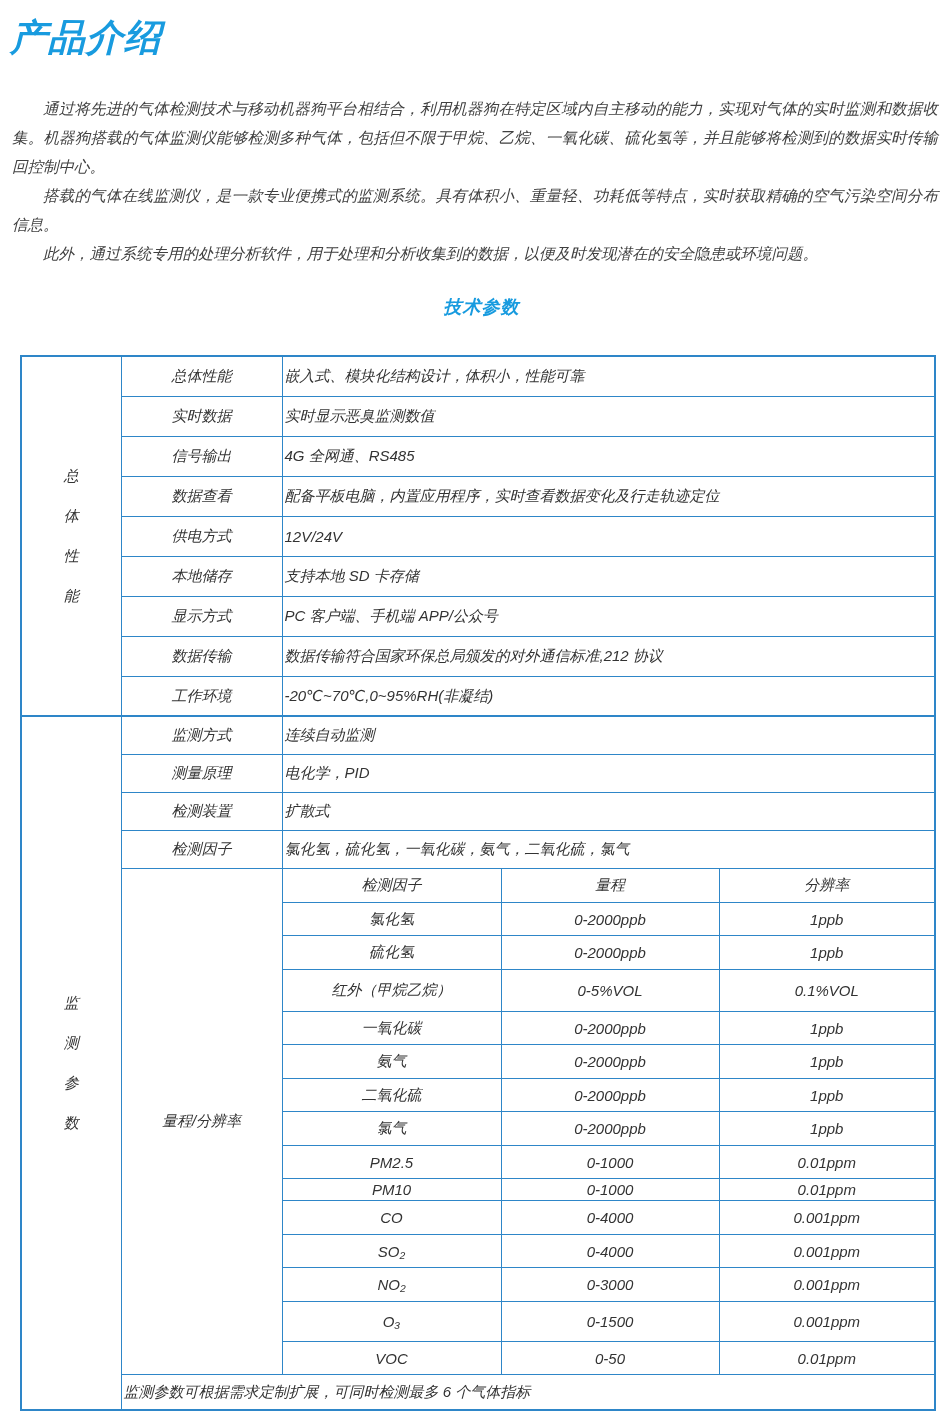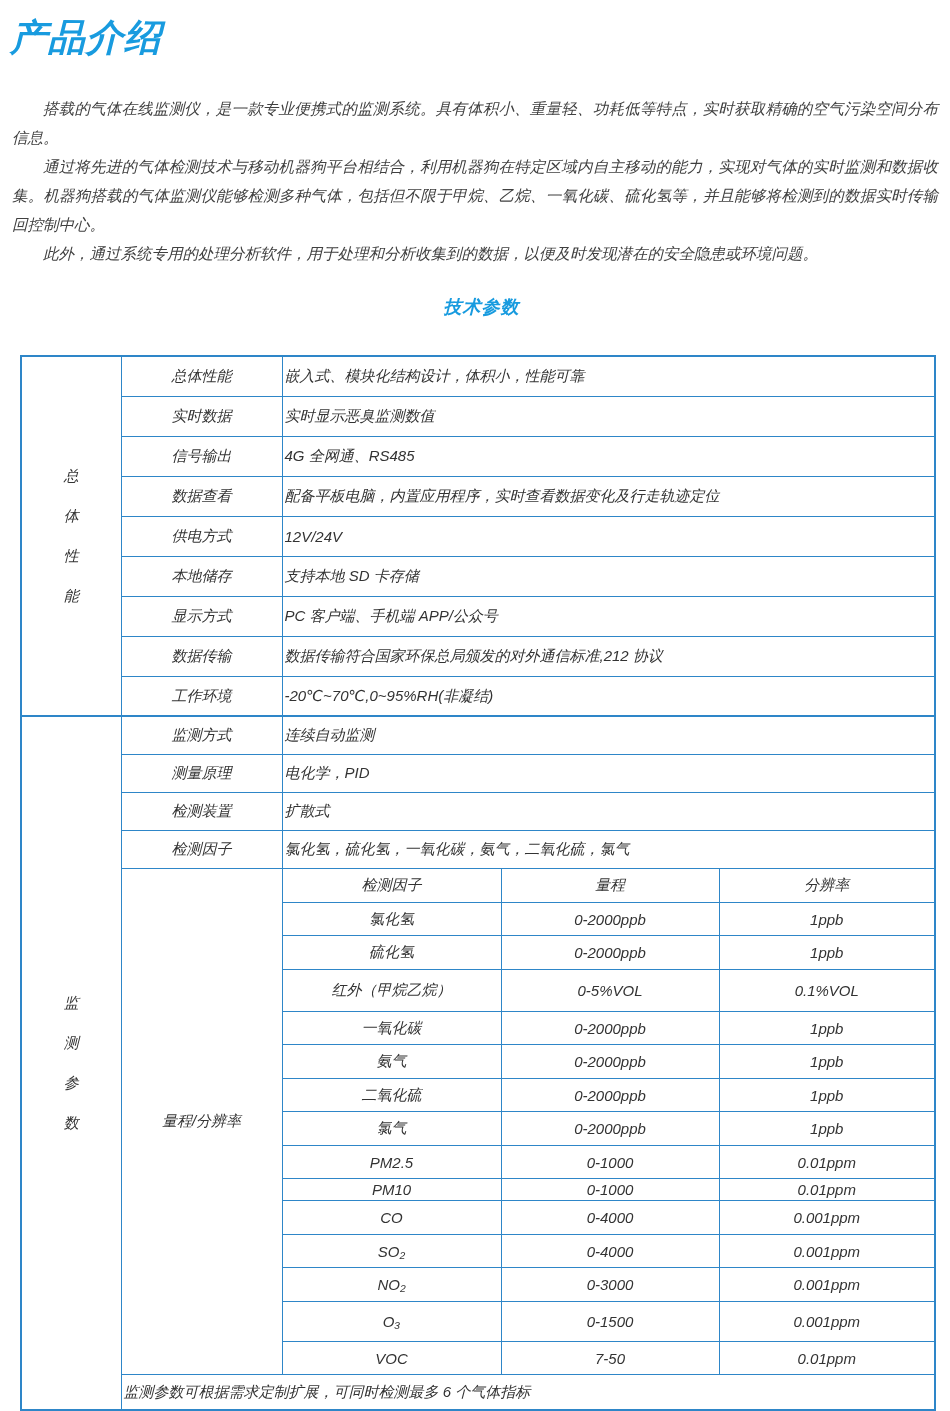--- a/index.html
+++ b/index.html
@@ -49,22 +49,22 @@
   td.tfooter{text-align:left;}
   tr.divider td{border-top:2px solid var(--border);}
 </style>
 </head>
 <body>
 
 <div class="page">
   <h1 class="title">产品介绍</h1>
 
   <div class="intro">
+    <p>通过将先进的气体检测技术与移动机器狗平台相结合，利用机器狗在特定区域内自主移动的能力，实现对气体的实时监测和数据收集。机器狗搭载的气体监测仪能够检测多种气体，包括但不限于甲烷、乙烷、一氧化碳、硫化氢等，并且能够将检测到的数据实时传输回控制中心。</p>
     <p>搭载的气体在线监测仪，是一款专业便携式的监测系统。具有体积小、重量轻、功耗低等特点，实时获取精确的空气污染空间分布信息。</p>
-    <p>通过将先进的气体检测技术与移动机器狗平台相结合，利用机器狗在特定区域内自主移动的能力，实现对气体的实时监测和数据收集。机器狗搭载的气体监测仪能够检测多种气体，包括但不限于甲烷、乙烷、一氧化碳、硫化氢等，并且能够将检测到的数据实时传输回控制中心。</p>
     <p>此外，通过系统专用的处理分析软件，用于处理和分析收集到的数据，以便及时发现潜在的安全隐患或环境问题。</p>
   </div>
 
   <h2 class="section-title">技术参数</h2>
 
   <table class="spec">
     <colgroup>
       <col style="width:100px">
         <col style="width:161px">
       <col style="width:219px">
@@ -198,21 +198,21 @@
           <td class="icell">0-3000</td>
           <td class="icell">0.001ppm</td>
         </tr>
         <tr style="height: 40px;">
           <td class="icell">O₃</td>
           <td class="icell">0-1500</td>
           <td class="icell">0.001ppm</td>
         </tr>
         <tr style="height: 33.5px;">
           <td class="icell">VOC</td>
-          <td class="icell">7-50</td>
+          <td class="icell">0-50</td>
           <td class="icell">0.01ppm</td>
         </tr>
         <tr style="height: 36px;">
           <td class="tfooter" colspan="4">监测参数可根据需求定制扩展，可同时检测最多 6 个气体指标</td>
         </tr>
       </tbody>
   </table>
 </div>
 
 </body></html>

